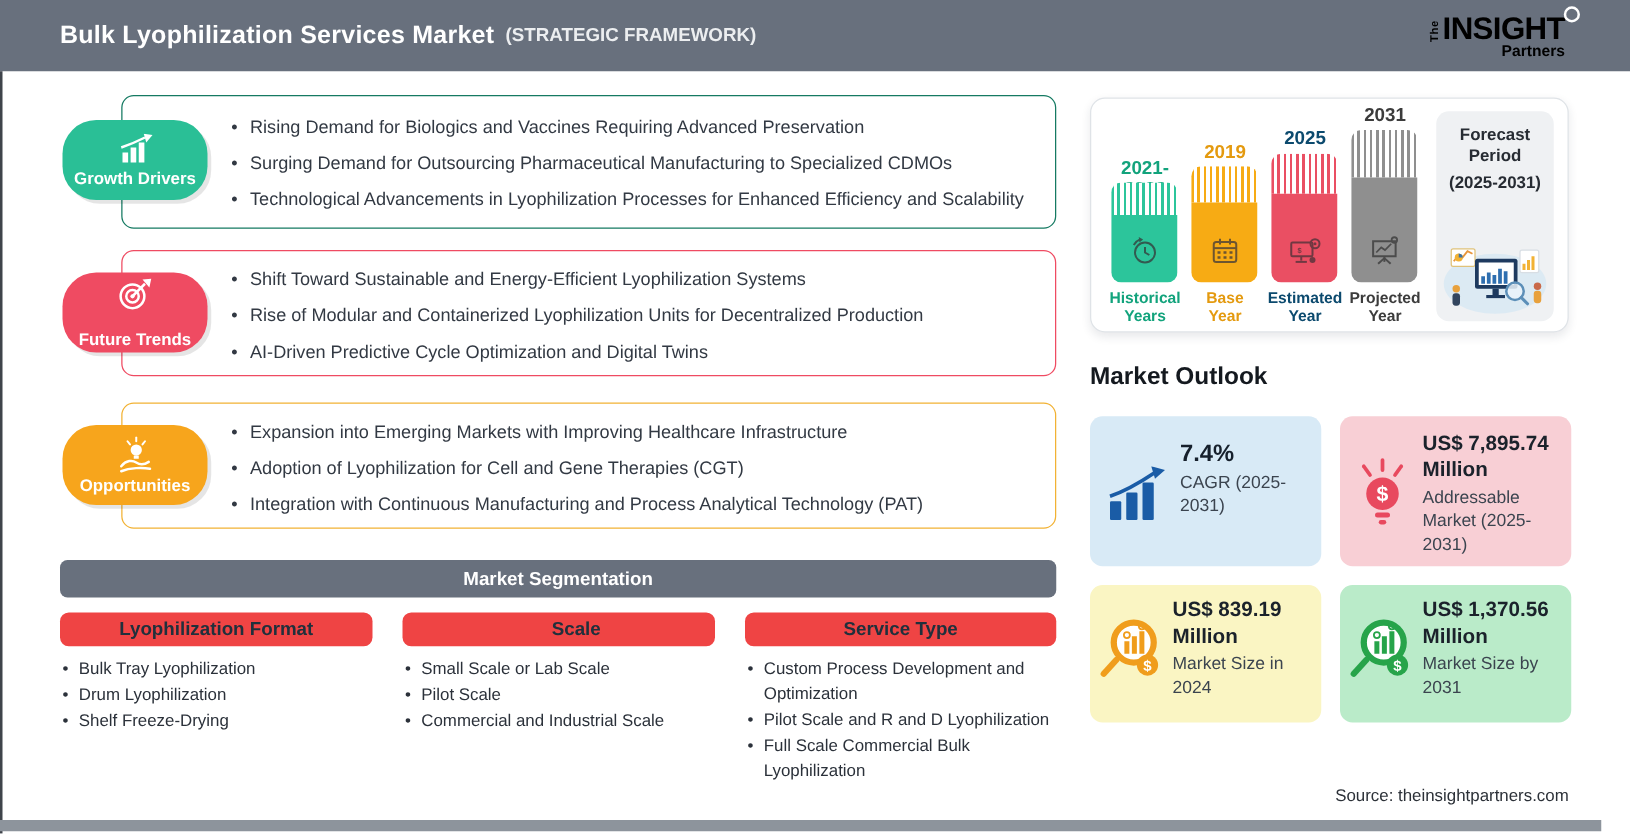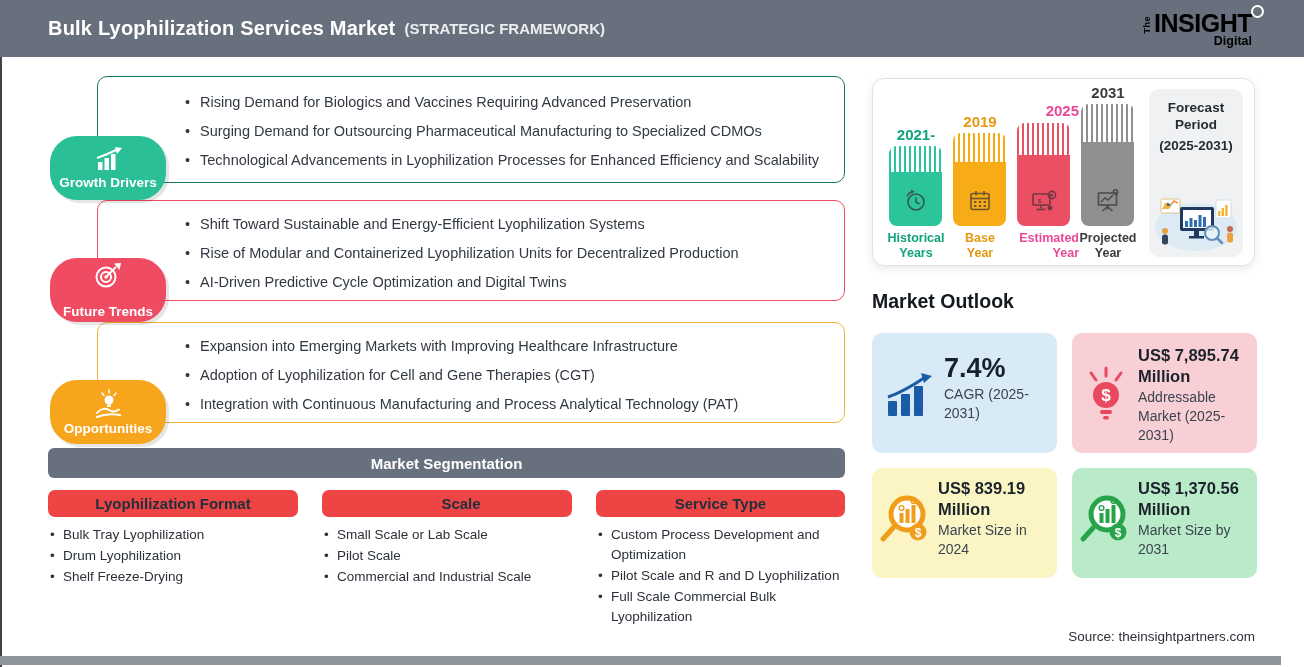--- a/index.html
+++ b/index.html
@@ -18,21 +18,21 @@
   .logo-partners { text-align:right; font-size:12.5px; font-weight:bold; margin-top:-2px; padding-right:0px; }
 
   .left-edge { position:absolute; left:0; top:57px; width:2px; height:610px; background:#3f444b; }
   .bottom-bar { position:absolute; left:0; bottom:2px; width:1281px; height:9px; background:#8d949c; }
 
   
   .sec-box { position:absolute; left:97px; width:748px; border-radius:10px; background:#fff; }
   .sec-box.green { border:1.6px solid #157a62; }
   .sec-box.red { border:1.6px solid #ef4b62; }
   .sec-box.yellow { border:1.6px solid #f2b234; }
-  .badge { position:absolute; left:50px; width:116px; height:64px; border-radius:27px; display:flex; flex-direction:column; align-items:center; justify-content:center; box-shadow:3px 3px 0 rgba(0,0,0,.10); z-index:3;margin-top:40px; }
+  .badge { position:absolute; left:50px; width:116px; height:64px; border-radius:27px; display:flex; flex-direction:column; align-items:center; justify-content:center; box-shadow:3px 3px 0 rgba(0,0,0,.10); z-index:3; }
   .badge.green { background:#2abf96; }
   .badge.red { background:#ef4b62; }
   .badge.orange { background:#f7a51c; }
   .badge-label { color:#fff; font-size:13.5px; font-weight:bold; margin-top:2px; }
   .bullets { position:absolute; left:183px; width:660px; z-index:2; }
   .bullet { position:relative; padding-left:17px; font-size:14.5px; line-height:21px; color:#323943; margin-bottom:8px; }
   .bullet::before { content:"•"; position:absolute; left:2px; top:0; color:#323943; }
 
   
   .seg-bar { position:absolute; left:48px; top:448px; width:797px; height:30px; background:#68707d; border-radius:6px; display:flex; align-items:center; justify-content:center; color:#fff; font-size:15px; font-weight:bold; }
@@ -46,53 +46,53 @@
   .tbar { position:absolute; width:53px; border-radius:8px; overflow:hidden; }
   .tbar .stripes { width:100%; }
   .tbar .solid { width:100%; position:relative; }
   .tbar .bar-icon { position:absolute; left:50%; transform:translateX(-50%); bottom:12px; opacity:.8; }
   .t1 .solid { background:#2cc59b; } .t1 .stripes { background:repeating-linear-gradient(90deg,#2cc59b 0 2px,#fff 2px 5px); }
   .t2 .solid { background:#f7ab14; } .t2 .stripes { background:repeating-linear-gradient(90deg,#f7ab14 0 2px,#fff 2px 5px); }
   .t3 .solid { background:#ea4f63; } .t3 .stripes { background:repeating-linear-gradient(90deg,#ea4f63 0 2px,#fff 2px 5px); }
   .t4 .solid { background:#8f8f8f; } .t4 .stripes { background:repeating-linear-gradient(90deg,#8f8f8f 0 2px,#fff 2px 5px); }
   .tyear { position:absolute; width:70px; text-align:center; font-size:15px; font-weight:bold; }
   .tlabel { position:absolute; top:152px; width:70px; text-align:center; font-size:12.5px; font-weight:bold; line-height:15px; white-space:pre-line; }
-  .c-teal { color:#12a37c; } .c-orange { color:#e49a0f; } .c-red { color:#ec4899;text-align:right; } .c-gray { color:#3c3c3c; }
+  .c-teal { color:#12a37c; } .c-orange { color:#e49a0f; } .c-red { color:#0c4a6e; } .c-gray { color:#3c3c3c; }
   .forecast { position:absolute; left:276px; top:10px; width:94px; height:168px; background:#eff1f3; border-radius:10px; text-align:center; }
   .forecast-title { margin-top:10px; font-size:13.5px; font-weight:bold; color:#272c33; line-height:17px; white-space:pre-line; }
   .forecast-range { margin-top:5px; font-size:13.5px; font-weight:bold; color:#272c33; }
   .forecast-illu { position:absolute; left:4px; bottom:4px; }
 
   
   .outlook-title { position:absolute; left:872px; top:290px; font-size:19.5px; font-weight:bold; color:#14191f; }
   .card { position:absolute; width:185px; border-radius:10px; }
   .card-blue { background:#d8eaf6; } .card-pink { background:#f8cfd5; } .card-yellow { background:#faf5c3; } .card-green { background:#baebc9; }
   .card-icon { position:absolute; }
   .card-text { position:absolute; }
-  .card-value-big { font-size:27px; font-weight:bold; color:#16202c; }
+  .card-value-big { font-size:19px; font-weight:bold; color:#16202c; }
   .card-value { font-size:16.5px; font-weight:bold; line-height:21px; color:#1b222b; }
   .card-label { font-size:14px; line-height:19px; color:#3b444f; margin-top:1px; }
 
   .source { position:absolute; right:49px; top:629px; font-size:13.5px; color:#2c3138; }
 </style>
 </head>
 <body>
 
 <div id="canvas">
 
   <div class="header">
     <span class="header-title">Bulk Lyophilization Services Market</span>
     <span class="header-sub">(STRATEGIC FRAMEWORK)</span>
     <div class="logo">
       <div class="logo-row">
         <span class="logo-the">The</span>
         <span class="logo-name">INSIGHT</span>
         <span class="logo-lens"></span>
       </div>
-      <div class="logo-partners">Digital</div>
+      <div class="logo-partners">Partners</div>
     </div>
   </div>
 
   <div class="left-edge"></div>
   <div class="bottom-bar"></div>
 
   <div class="sec-box green" style="top:76px;height:107px;"></div>
   <div class="badge green" style="top:96px;">
     <svg width="32" height="26" viewBox="0 0 32 26">
       <rect x="6" y="15" width="4.5" height="8" fill="#fff"></rect>

